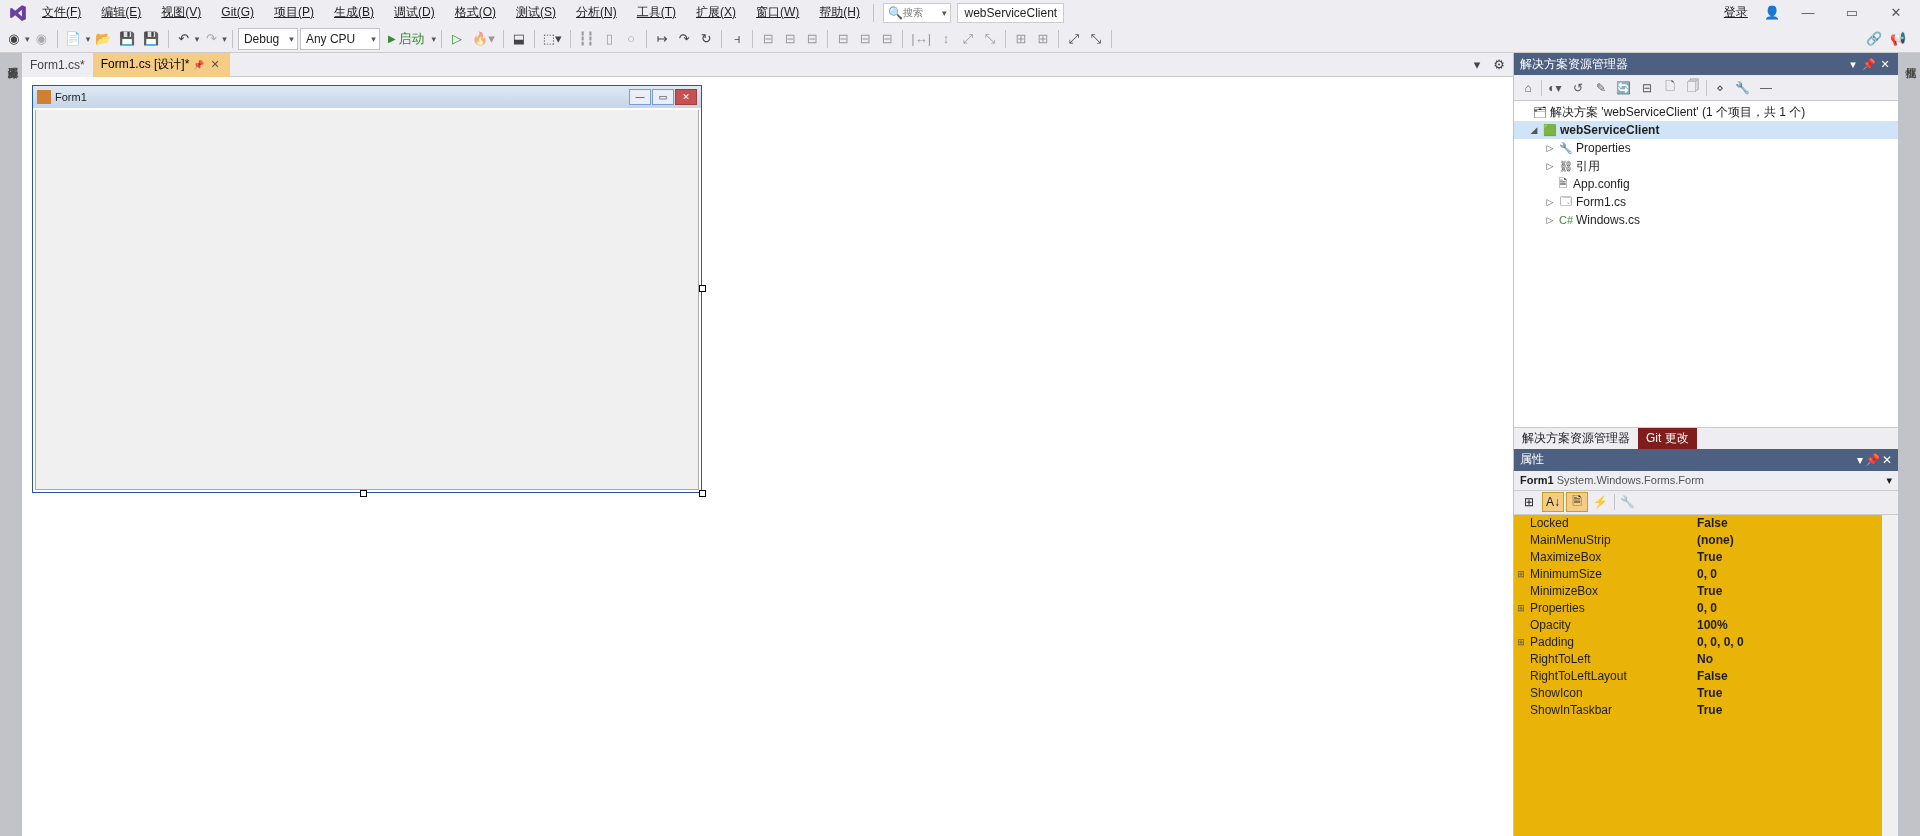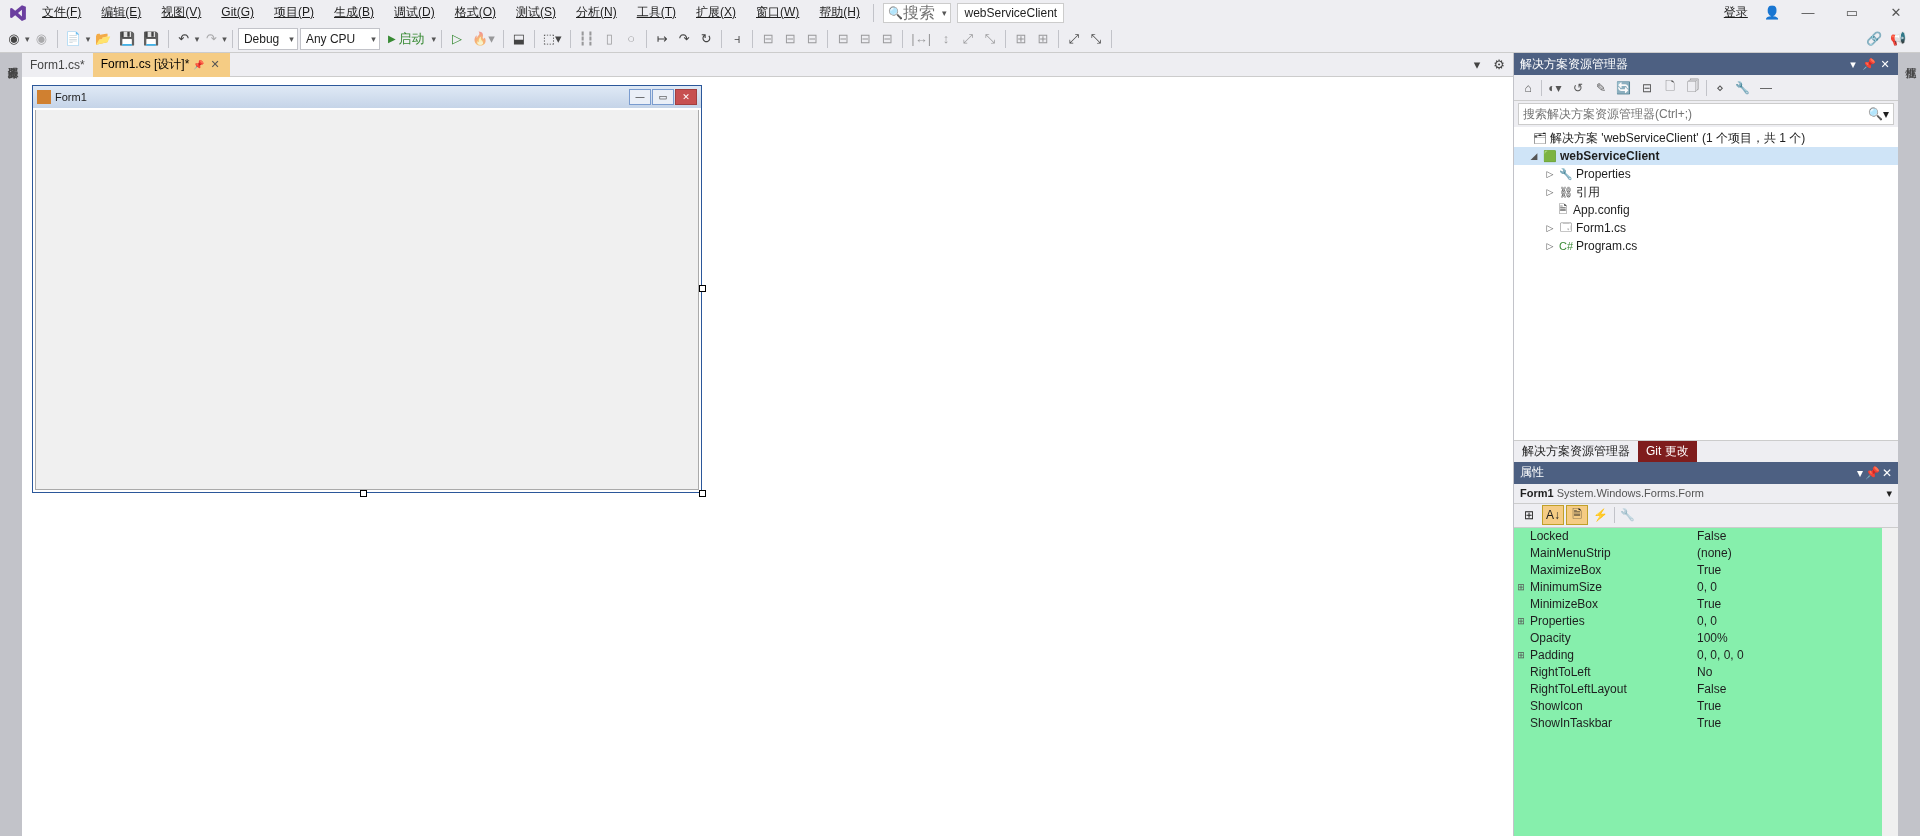--- a/index.html
+++ b/index.html
@@ -4,21 +4,21 @@
 <style>
 * { box-sizing: border-box; margin: 0; padding: 0; font-family: "Microsoft YaHei", "Segoe UI", sans-serif; }
 body { background: #eeeef2; font-size: 12px; color: #1e1e1e; overflow: hidden; width: 1920px; height: 836px; }
 
 
 .menu-bar { display: flex; align-items: center; height: 25px; background: #eeeef2; padding: 0 4px; }
 .vs-logo { width: 28px; height: 20px; display:flex; align-items:center; justify-content:center; color:#6b3fa0; font-size:18px; }
 .menu-item { padding: 4px 10px; line-height:25px; cursor: default; text-decoration: underline; }
 .menu-right { margin-left:auto; display:flex; align-items:center; gap:4px; }
 .search-box { display:flex; align-items:center; border:1px solid #ccc; background:#fff; height:20px; padding:0 4px; margin-left:6px; }
-.search-box input { border:none; outline:none; width:40px; font-size:16px; }
+.search-box input { border:none; outline:none; width:40px; font-size:10px; }
 .solution-pill { background:#fff; border:1px solid #ccc; padding:1px 6px; margin-left:6px; height:20px; display:flex; align-items:center; }
 .win-btn { width:40px; height:25px; display:flex; align-items:center; justify-content:center; cursor:default; font-size:13px; color:#555;}
 
 
 .toolbar { display:flex; align-items:center; height:28px; background:#eeeef2; border-bottom:1px solid #ccc; padding:0 4px; gap:2px;}
 .tb-btn { min-width:20px; height:22px; display:flex; align-items:center; justify-content:center; padding:0 3px; cursor:default; color:#444; font-size:13px;}
 .tb-sep { width:1px; height:18px; background:#c2c3c9; margin:0 3px; }
 .tb-combo { border:1px solid #c2c3c9; background:#fff; height:22px; display:flex; align-items:center; padding:0 14px 0 5px; position:relative; min-width:60px;}
 .tb-combo::after { content:"▾"; position:absolute; right:3px; font-size:9px; color:#555; }
 .tb-start { color:#388a34; display:flex; align-items:center; gap:3px; padding:0 6px;}
@@ -77,26 +77,26 @@
 .btab { padding:0 8px; display:flex; align-items:center; font-size:12px;}
 .btab.active { background:#f5cc84; }
 .btab.inactive { background:#eeeef2; }
 
 
 .props-title { height:22px; background:#4d6082; color:#fff; display:flex; align-items:center; padding:0 6px;}
 .props-head { background:#eeeef2; padding:3px 6px; font-size:11px; border-bottom:1px solid #ccc; display:flex; align-items:center;}
 .props-toolbar { height:24px; background:#eeeef2; display:flex; align-items:center; padding:0 4px; gap:2px; border-bottom:1px solid #ccc;}
 .ptbtn { width:22px; height:20px; display:flex; align-items:center; justify-content:center; font-size:12px; cursor:default;}
 .ptbtn.active { background:#f5cc84; border:1px solid #c0a028;}
-.props-grid { flex:1; background:#86efac; overflow:auto; font-size:12px;}
+.props-grid { flex:1; background:#eab308; overflow:auto; font-size:12px;}
 .prow { display:flex; height:17px; align-items:center; }
 .prow:nth-child(odd){ }
 .pcell-exp { width:14px; text-align:center; font-size:9px; color:#555;}
 .pcell-name { flex:0 0 165px; padding-left:2px; }
-.pcell-val { flex:1; padding-left:4px; }
+.pcell-val { flex:1; padding-left:4px;font-weight:bold; }
 .props-scroll { width:16px; background:#f0f0f0;}
 .props-container { display:flex; }
 </style>
 </head>
 <body>
 
 <div class="menu-bar">
   <div class="vs-logo">
     <svg width="18" height="18" viewBox="0 0 32 32">
         <path fill="#6b3fa0" d="M23 2l7 3v22l-7 3-12-10-6 5-3-1V8l3-1 6 5L23 2zm0 8l-7 6 7 6V10z"></path>
@@ -256,24 +256,20 @@
       <span class="ptb-btn">✎</span>
       <span class="ptb-btn">🔄</span>
       <span class="ptb-btn">⊟</span>
       <span class="ptb-btn">🗋</span>
       <span class="ptb-btn">🗍</span>
       <span class="ptb-sep"></span>
       <span class="ptb-btn">⋄</span>
       <span class="ptb-btn">🔧</span>
       <span class="ptb-btn">—</span>
     </div>
-    <div class="panel-search">
-      <input placeholder="搜索解决方案资源管理器(Ctrl+;)" style="">
-      <span>🔍▾</span>
-    </div>
     <div class="tree" style="height:290px">
       <div class="tree-row">
         <span class="expander"></span>
         <span class="ticon">🗂</span>
         <span class="label">解决方案 'webServiceClient' (1 个项目，共 1 个)</span>
       </div>
       <div class="tree-row selected" style="padding-left:14px">
         <span class="expander">◢</span>
         <span class="ticon" style="color:#3a8b3a">🟩</span>
         <span class="label" style="font-weight:bold">webServiceClient</span>
@@ -293,21 +289,21 @@
         <span class="label">App.config</span>
       </div>
       <div class="tree-row" style="padding-left:30px">
         <span class="expander">▷</span>
         <span class="ticon">🗔</span>
         <span class="label">Form1.cs</span>
       </div>
       <div class="tree-row" style="padding-left:30px">
         <span class="expander">▷</span>
         <span class="ticon" style="color:#388a34">C#</span>
-        <span class="label">Program.cs</span>
+        <span class="label">Windows.cs</span>
       </div>
     </div>
     <div class="tree-bottom-tabs">
       <div class="btab inactive">解决方案资源管理器</div>
       <div class="btab active" style="background:#7f1d1d;color:#fff">Git 更改</div>
     </div>
 
     <div class="props-title">
       <span>属性</span>
       <div class="actions" style="margin-left:auto;display:flex;gap:2px">

